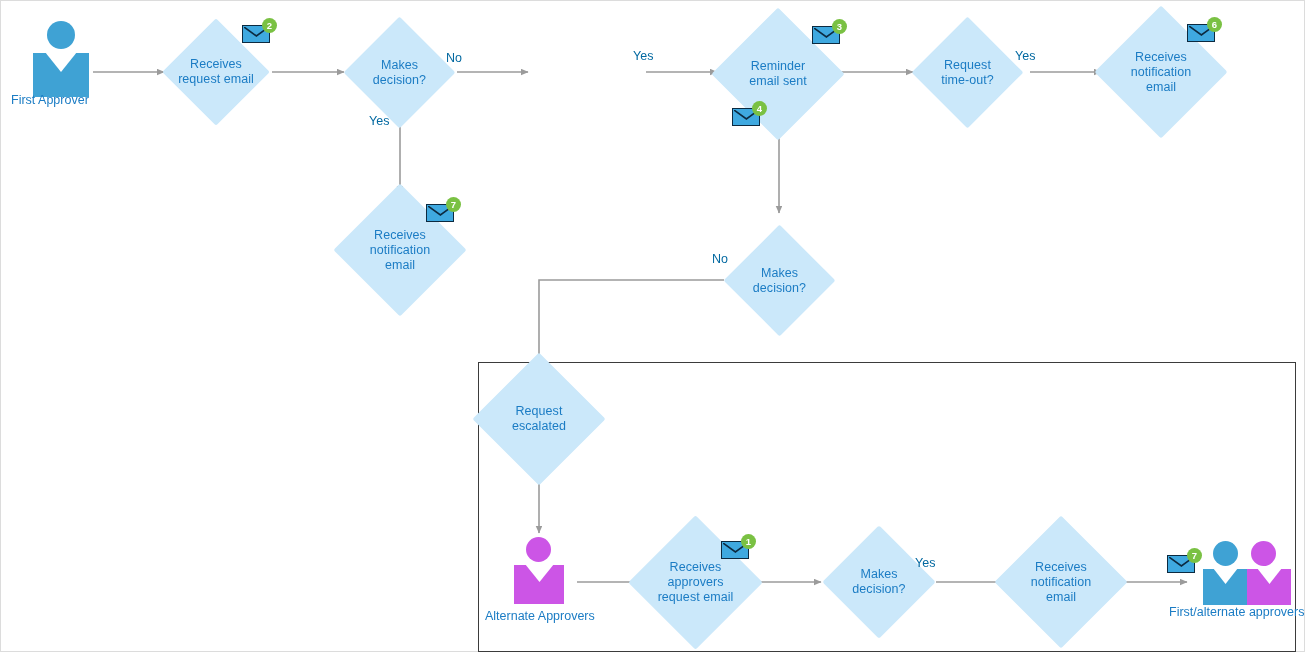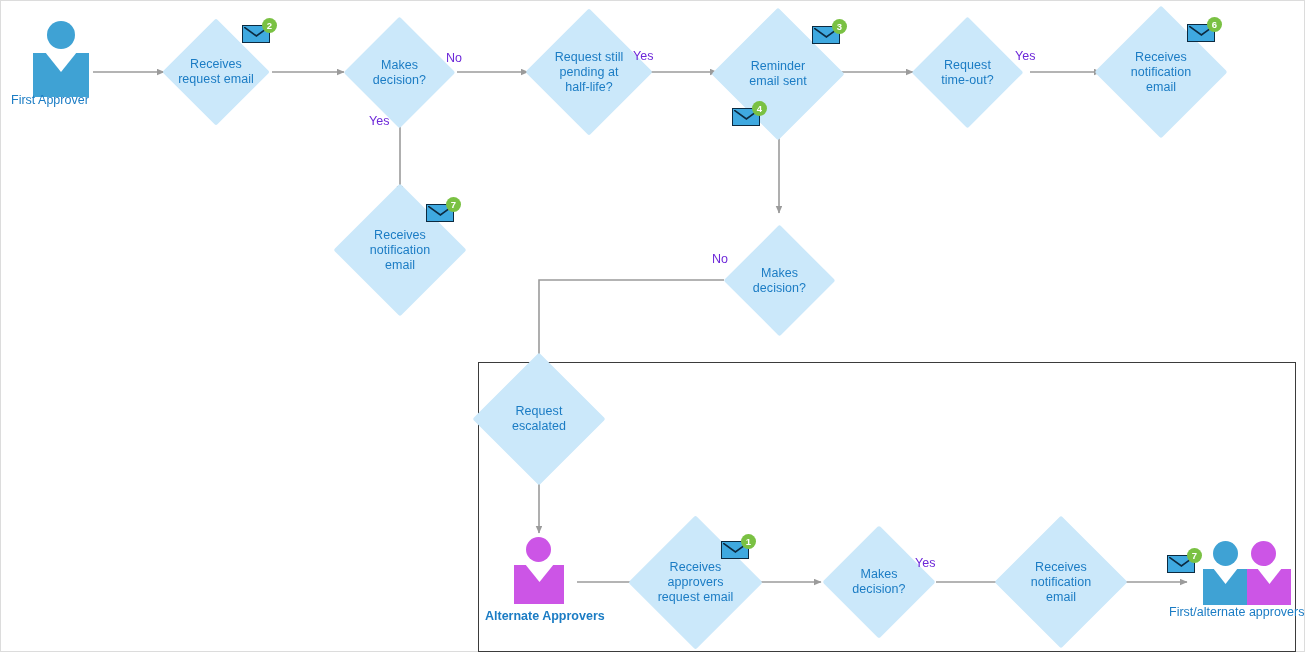--- a/index.html
+++ b/index.html
@@ -35,21 +35,21 @@
     color:#1b7cc4;
     font-size:12.5px;
     line-height:15px;
     width:108%;
     letter-spacing:0.05px;
   }
 
   
   .edge-label{
     position:absolute;
-    color:#6d28d9;
+    color:#0369a1;
     font-size:12.5px;
     white-space:nowrap;
   }
 
   
   .person{position:absolute;}
   .person .head{position:absolute;border-radius:50%;}
   .person .body{position:absolute;}
   .person .notch{position:absolute;background:#fff;}
   .person-caption{
@@ -160,28 +160,20 @@
   <div class="diamond" style="left:359px;top:32px;width:79px;height:79px;">
     <div class="dshape"></div>
     <div class="dlabel">
       <span>Makes</span><br>
       <span>decision?</span>
     </div>
   </div>
   <div class="edge-label" style="left:445px;top:50px;">No</div>
   <div class="edge-label" style="left:368px;top:113px;">Yes</div>
 
-  <div class="diamond" style="left:543px;top:26px;width:90px;height:90px;">
-    <div class="dshape"></div>
-    <div class="dlabel">
-      <span>Request still</span><br>
-      <span>pending at</span><br>
-      <span>half-life?</span>
-    </div>
-  </div>
   <div class="edge-label" style="left:632px;top:48px;">Yes</div>
 
   <div class="diamond" style="left:730px;top:26px;width:94px;height:94px;text-align:center;">
     <div class="dshape"></div>
     <div class="dlabel">
       <span>Reminder</span><br>
       <span>email sent</span>
     </div>
   </div>
   <div class="env" style="left:811px;top:22px;">
@@ -256,21 +248,21 @@
       <span>escalated</span>
     </div>
   </div>
 
   <div class="person" style="left:512px;top:536px;width:52px;height:64px;">
     <div class="head" style="left:13px;top:0px;width:25px;height:25px;background:#cc55e6;"></div>
     <div class="body" style="left:1px;top:28px;width:50px;height:39px;background:#cc55e6;"></div>
     <div class="notch" style="left:12px;top:27px;width:29px;height:18px;
                 clip-path:polygon(0 0,50% 100%,100% 0);background:#ffffff;"></div>
   </div>
-  <div class="person-caption" style="left:484px;top:608px;font-weight:bold;">Alternate Approvers</div>
+  <div class="person-caption" style="left:484px;top:608px;">Alternate Approvers</div>
 
   <div class="diamond" style="left:647px;top:534px;width:95px;height:95px;">
     <div class="dshape"></div>
     <div class="dlabel">
       <span>Receives</span><br>
       <span>approvers</span><br>
       <span>request email</span>
     </div>
   </div>
   <div class="env" style="left:720px;top:537px;">

